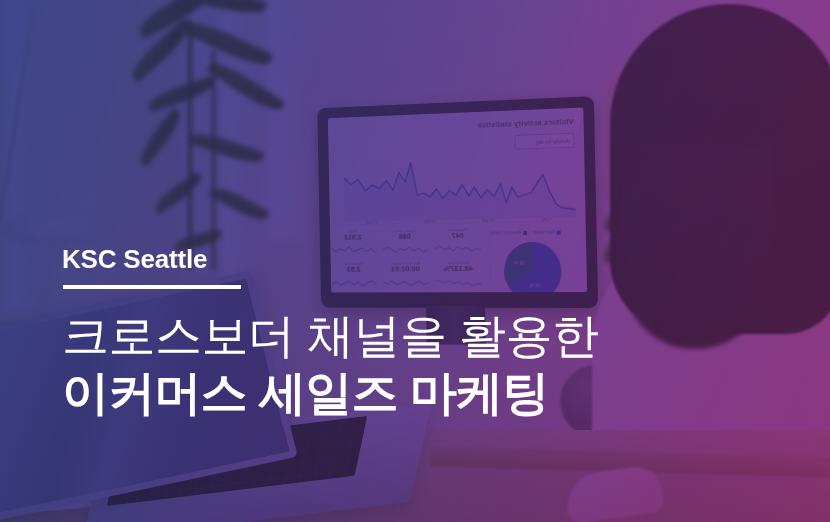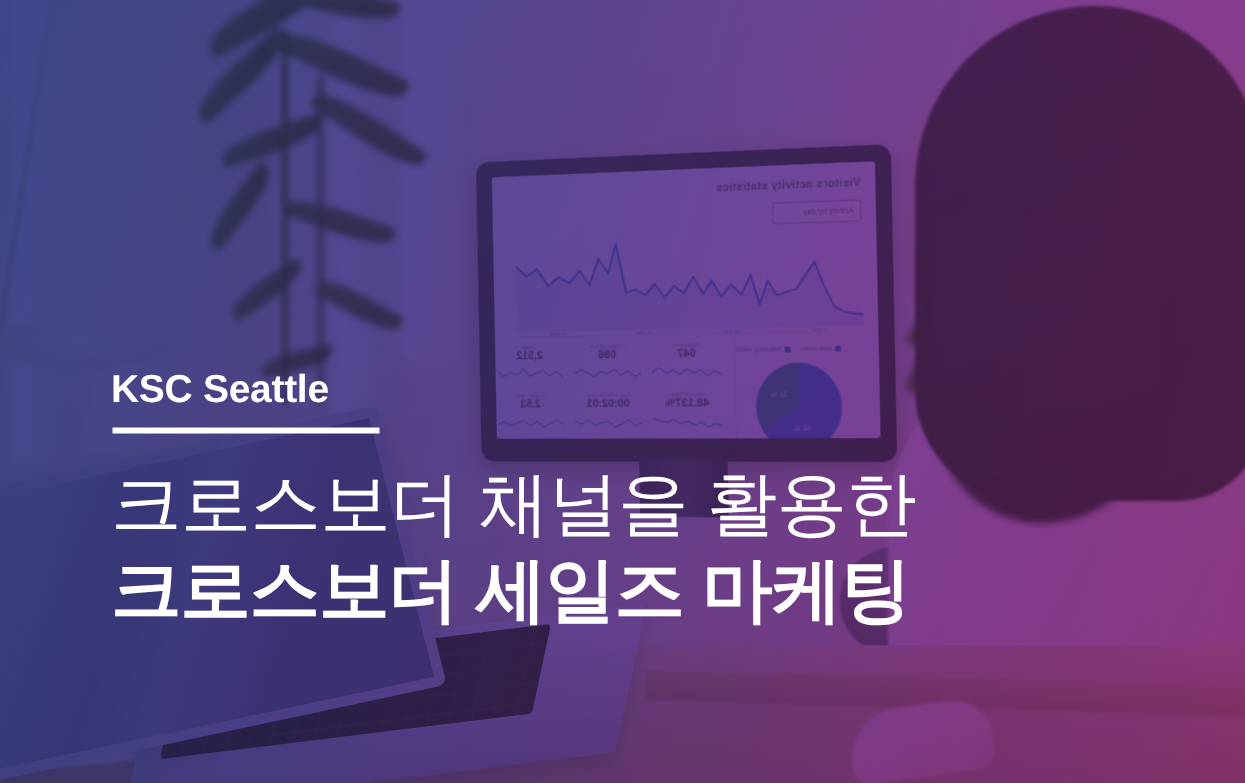--- a/index.html
+++ b/index.html
@@ -305,21 +305,21 @@
     mix-blend-mode: multiply;
   }
   .overlay-screen {
     position: absolute; inset: 0;
     mix-blend-mode: normal;
   }
 
   
   .content {
     position: absolute;
-    left: 74px;
+    left: 62px;
     top: 246px;
     width: 700px;
   }
   .eyebrow {
     color: #ffffff;
     font-size: 26px;
     font-weight: bold;
     letter-spacing: -0.2px;
     line-height: 1;
     margin: 0;
@@ -493,16 +493,16 @@
     <div class="hand"></div>
   </div>
 
   <div class="overlay" style="background: linear-gradient(107deg, #3f4a8f 0%, #4c4b93 24%, #6b4a9c 55%, #88409a 78%, #9b3f93 100%);"></div>
   <div class="overlay-screen" style="background: linear-gradient(107deg, rgba(63,74,143,.46) 0%, rgba(92,72,155,.42) 32%, rgba(126,66,154,.40) 62%, rgba(155,63,147,.42) 100%);"></div>
 
   <div class="content">
     <div class="eyebrow">KSC Seattle</div>
     <div class="eyebrow-rule"></div>
     <div class="title-line1">크로스보더 채널을 활용한</div>
-    <div class="title-line2">크로스보더 세일즈 마케팅</div>
+    <div class="title-line2">이커머스 세일즈 마케팅</div>
   </div>
 
 </div>
 
 </body></html>

